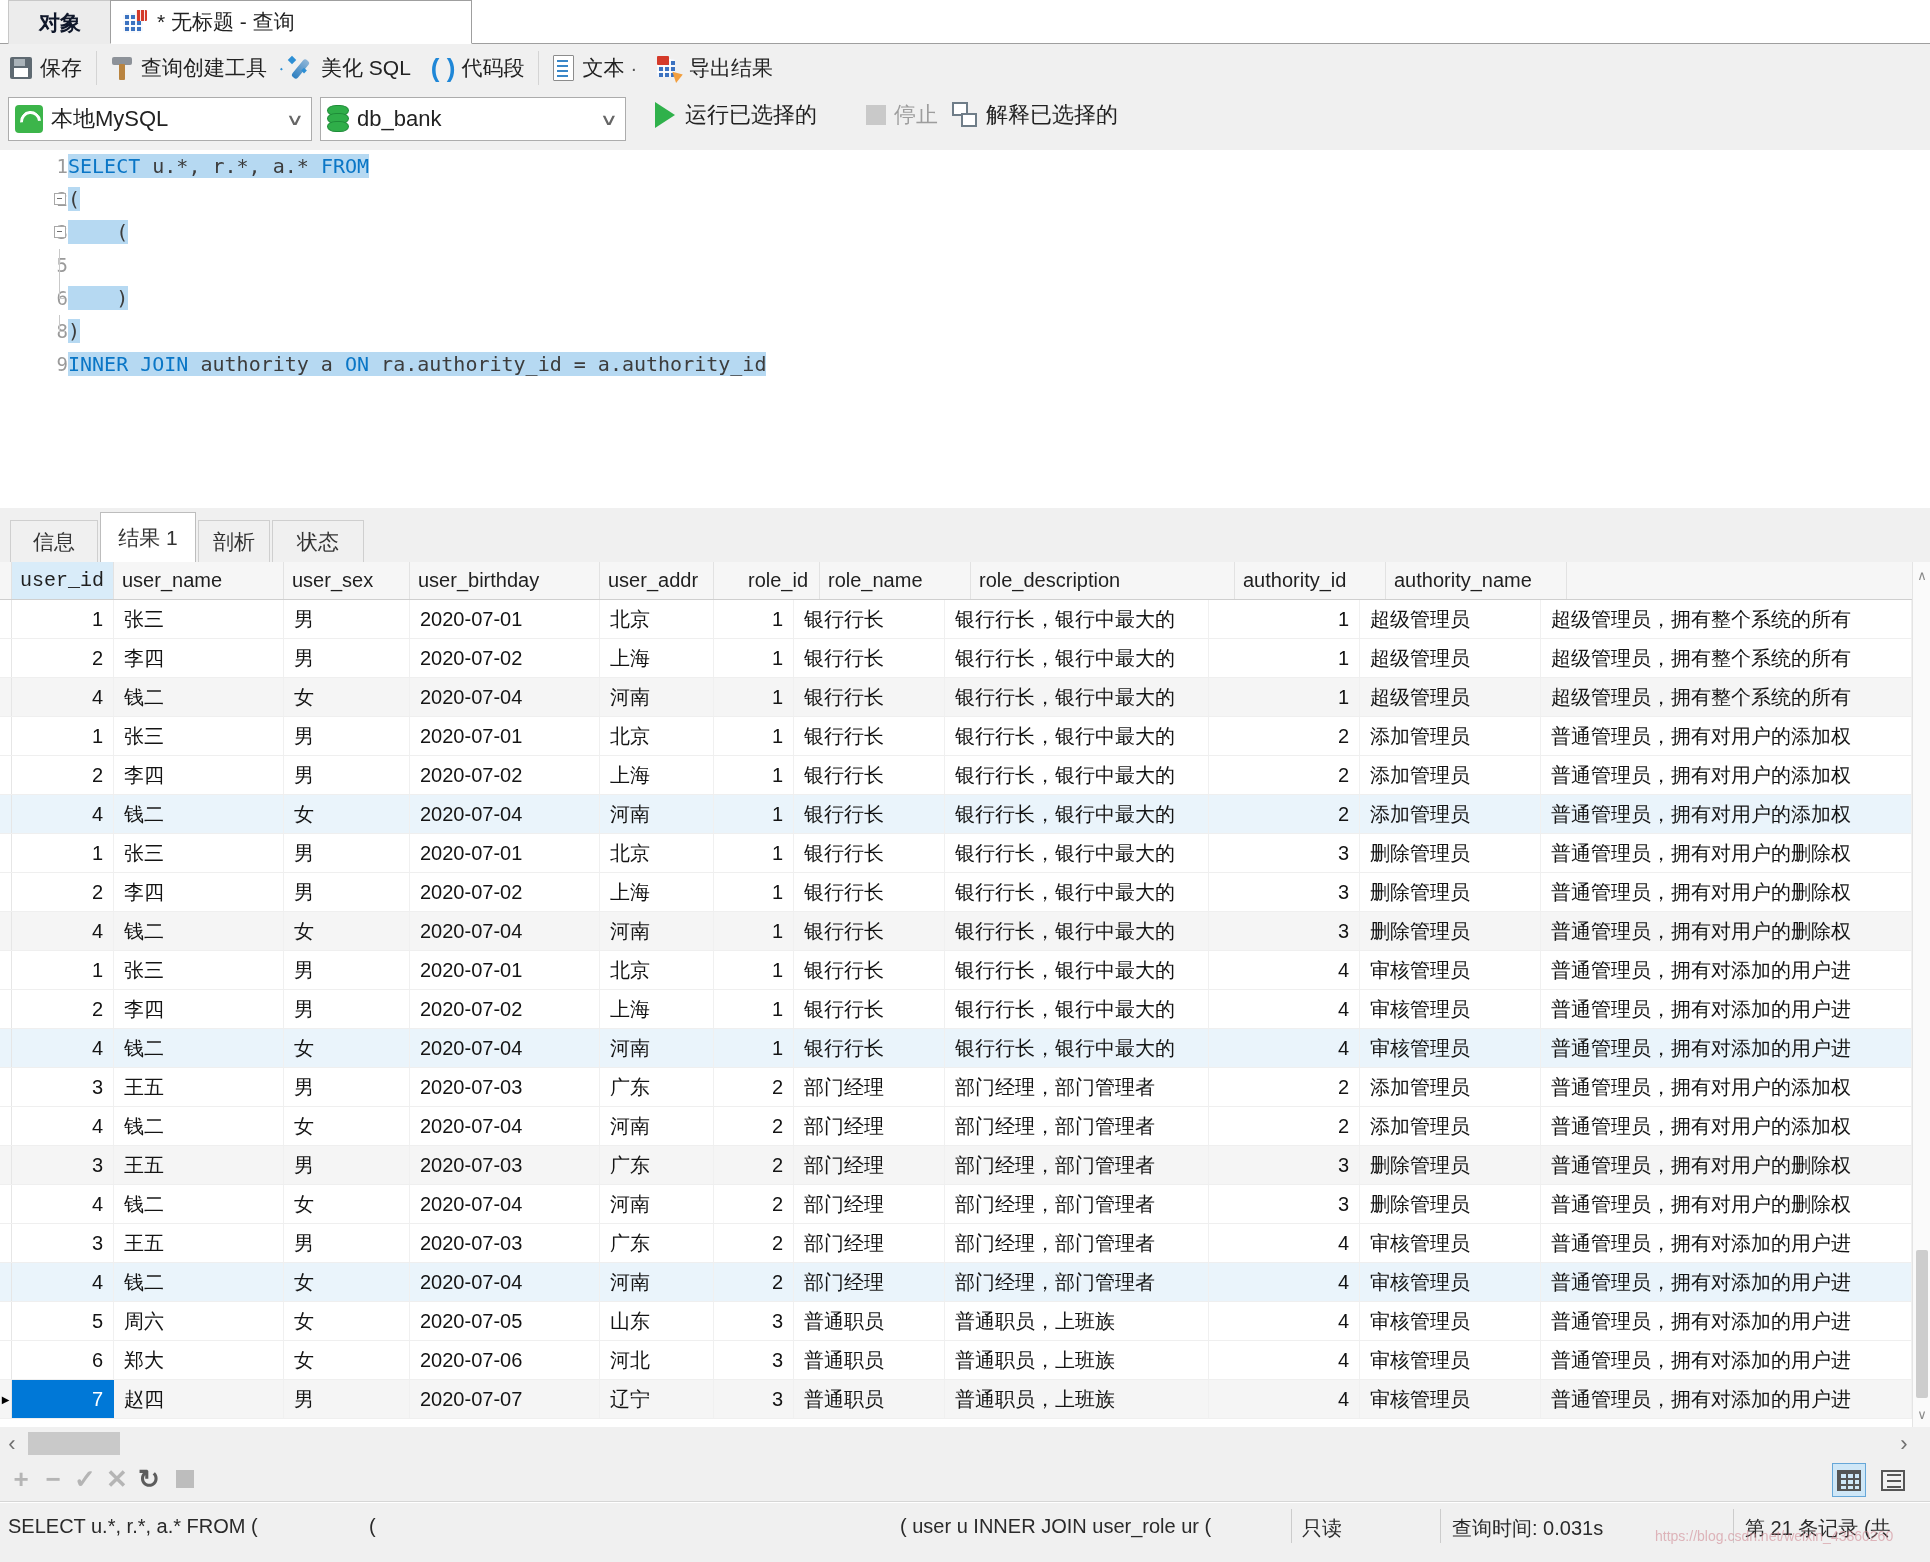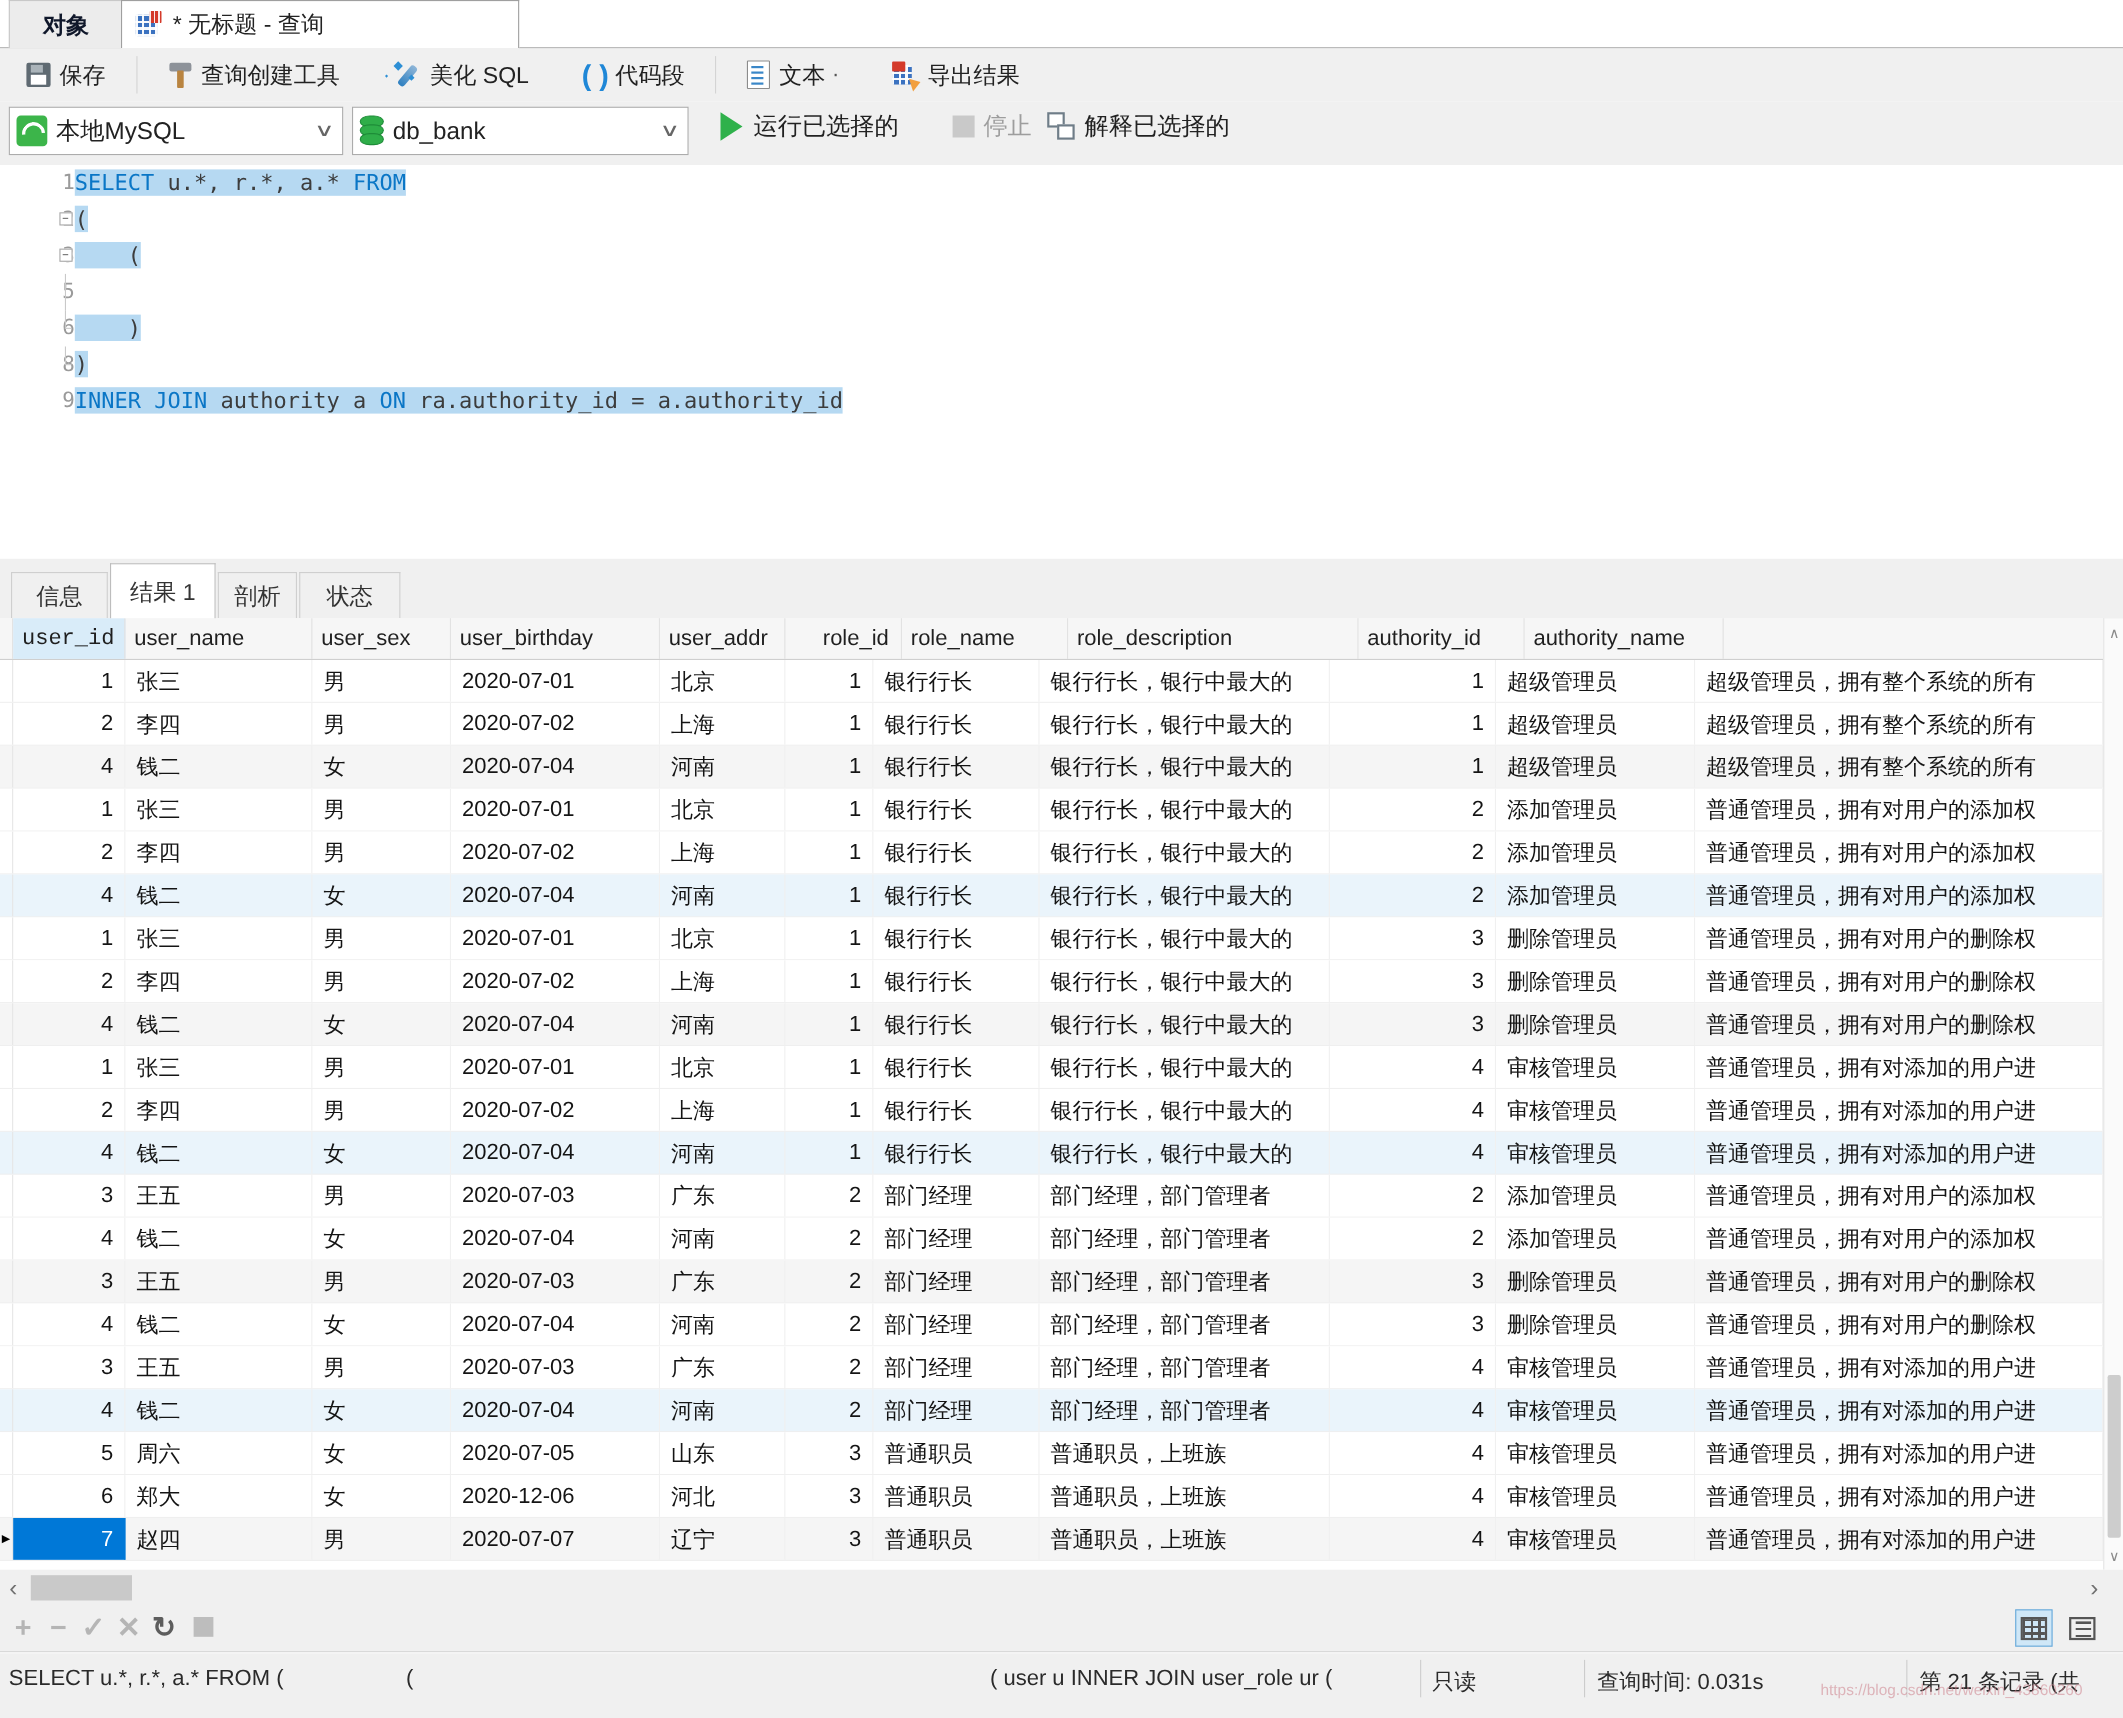--- a/index.html
+++ b/index.html
@@ -15,21 +15,21 @@
   .tab-query{left:110px;width:362px;background:#fff;color:#222;border:1px solid #9f9f9f;border-bottom:1px solid #fff;padding-left:12px;height:44px;box-sizing:border-box;}
   .qicon{position:relative;width:24px;height:24px;margin-right:10px;flex:0 0 auto;}
   .qicon .base{position:absolute;left:0;top:3px;width:20px;height:20px;background:#3b72c0;border-radius:2px;
       background-image:repeating-linear-gradient(to right,rgba(255,255,255,.95) 0 2px,transparent 2px 6px),
                        repeating-linear-gradient(to bottom,rgba(255,255,255,.95) 0 2px,transparent 2px 6px);}
   .qicon .red{position:absolute;right:0;top:0;width:11px;height:11px;background:#d43a2a;border-radius:1px;
       background-image:repeating-linear-gradient(to right,rgba(255,255,255,.9) 0 1px,transparent 1px 4px);}
 
   
   .toolbar1{left:0;top:44px;width:1930px;height:48px;background:#f0f0f0;display:flex;align-items:center;}
-  .tbtn{display:flex;align-items:center;height:40px;padding:0 24px;font-size:21px;color:#222;cursor:default;justify-content:center;}
+  .tbtn{display:flex;align-items:center;height:40px;padding:0 10px;font-size:21px;color:#222;cursor:default;justify-content:center;}
   .tsep{width:1px;height:34px;background:#d4d4d4;margin:0 4px;}
   .ic{display:inline-block;position:relative;margin-right:8px;}
   .ic-save{width:22px;height:22px;background:#5f6a72;border-radius:2px;}
   .ic-save:before{content:"";position:absolute;left:4px;top:2px;width:11px;height:7px;background:#aab3b9;}
   .ic-save:after{content:"";position:absolute;left:4px;bottom:2px;width:14px;height:9px;background:#fff;}
   .ic-hammer{width:22px;height:24px;}
   .ic-hammer:before{content:"";position:absolute;left:1px;top:1px;width:20px;height:8px;background:#8d9299;border-radius:2px;}
   .ic-hammer:after{content:"";position:absolute;left:8px;top:8px;width:6px;height:16px;background:#b98440;border-radius:1px;}
   .ic-wand{width:26px;height:26px;}
   .ic-wand:before{content:"";position:absolute;left:10px;top:3px;width:7px;height:22px;background:linear-gradient(#8fb6d8,#2d7fc0);transform:rotate(40deg);border-radius:3px;}
@@ -521,21 +521,21 @@
         <div class="g-cell" style="width: 264px;">普通职员，上班族</div>
         <div class="g-cell num" style="width: 151px;">4</div>
         <div class="g-cell" style="width: 181px;">审核管理员</div>
         <div class="g-cell" style="width: 371px;">普通管理员，拥有对添加的用户进</div>
       </div>
       <div class="g-row">
         <div class="g-marker" style="width: 12px;"></div>
         <div class="g-cell num" style="width: 102px;">6</div>
         <div class="g-cell" style="width: 170px;">郑大</div>
         <div class="g-cell" style="width: 126px;">女</div>
-        <div class="g-cell" style="width: 190px;">2020-12-06</div>
+        <div class="g-cell" style="width: 190px;">2020-07-06</div>
         <div class="g-cell" style="width: 114px;">河北</div>
         <div class="g-cell num" style="width: 80px;">3</div>
         <div class="g-cell" style="width: 151px;">普通职员</div>
         <div class="g-cell" style="width: 264px;">普通职员，上班族</div>
         <div class="g-cell num" style="width: 151px;">4</div>
         <div class="g-cell" style="width: 181px;">审核管理员</div>
         <div class="g-cell" style="width: 371px;">普通管理员，拥有对添加的用户进</div>
       </div>
       <div class="g-row shade">
         <div class="g-marker" style="width: 12px;">▶</div>

